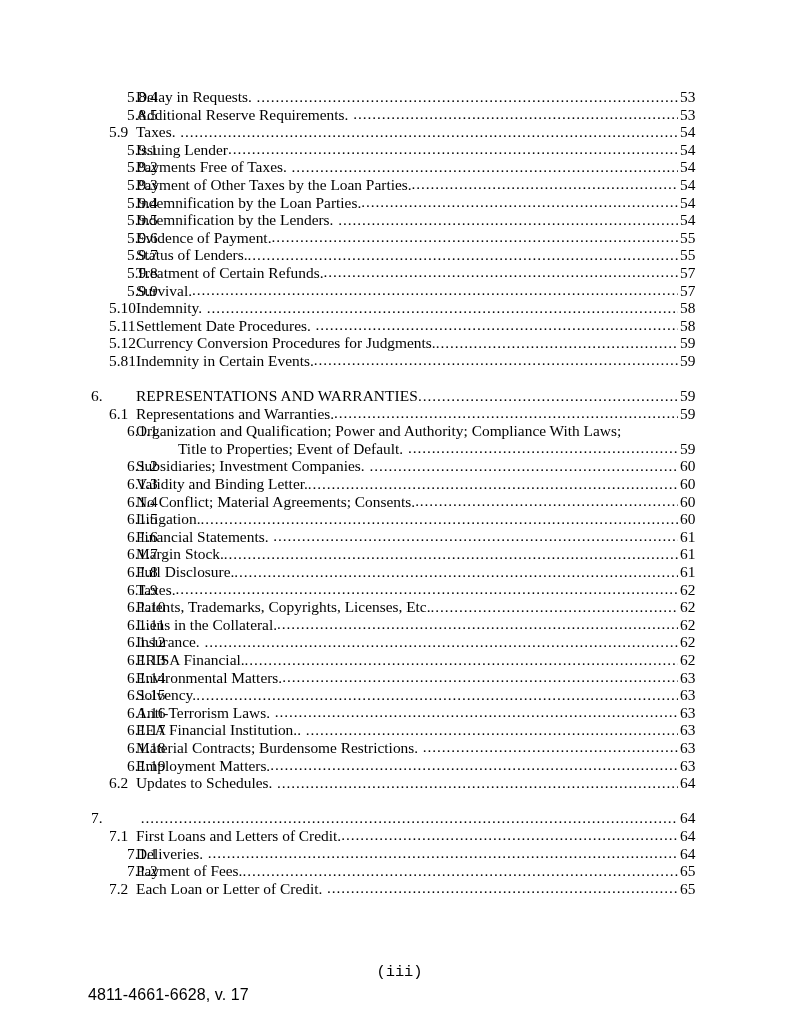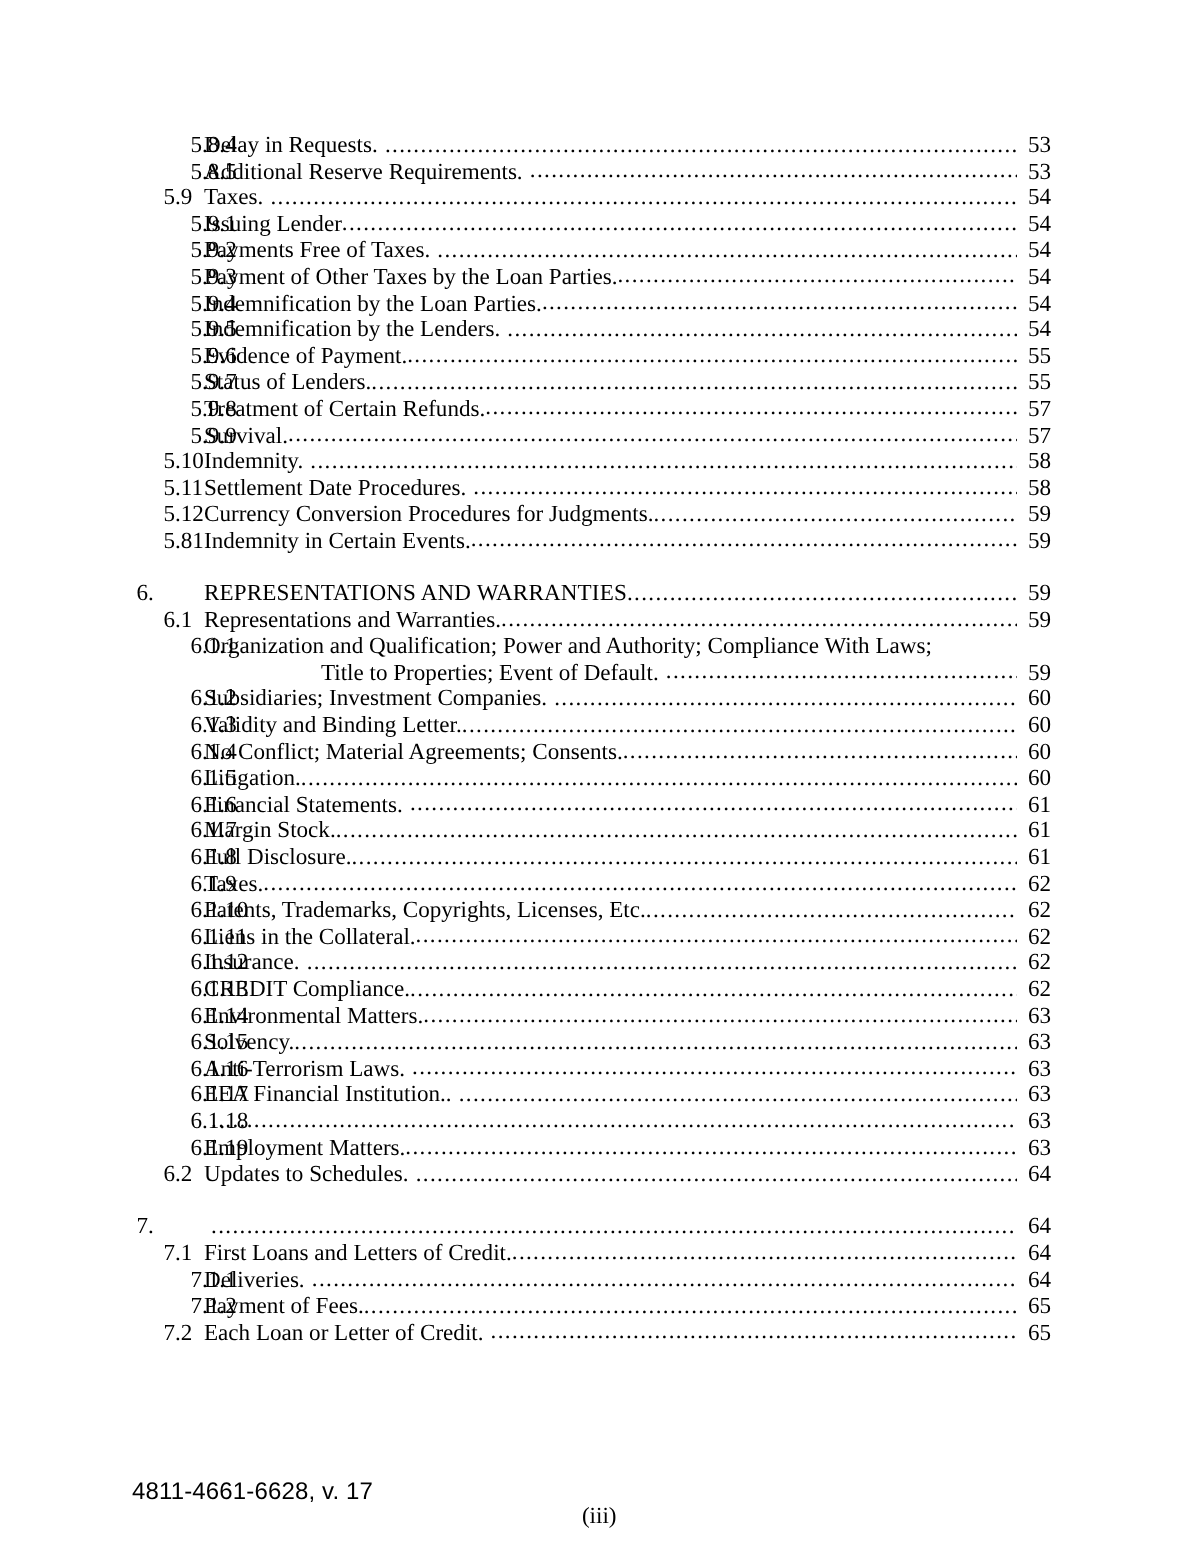--- a/index.html
+++ b/index.html
@@ -63,52 +63,50 @@
     overflow: hidden;
     white-space: nowrap;
     letter-spacing: 0.9px;
     font-size: 15.4px;
     position: relative;
     top: -0.5px;
   }
   .pageno {
     flex: 0 0 auto;
     width: 26px;
-    text-align: center;
+    text-align: left;
     margin-left: 2px;
     margin-right: 93px;
   }
   
   .lvl1 .num { width: 45px; }
   .lvl2 .num { width: 27px; }
   .lvl3 .num { width: 9px; }
 
   .caps { letter-spacing: 0.1px; }
 
   .cont-line {
     display: flex;
     align-items: baseline;
     font-size: 15.4px;
     line-height: 17.6px;
     height: 17.6px;
     white-space: nowrap;
     overflow: hidden;
-    margin-left: 36px;
   }
   .cont-line .cont-pad { flex: 0 0 auto; width: 178px; }
 
   .page-number {
     position: absolute;
     left: 0;
     top: 963px;
     width: 799px;
     text-align: center;
     font-size: 15.4px;
-    font-family: Liberation Serif, serif;
-    margin-top: 39px;
+    font-family: Liberation Mono, monospace;
   }
   .doc-id {
     position: absolute;
     left: 88px;
     top: 986px;
     font-family: "Liberation Sans", "DejaVu Sans", sans-serif;
     font-size: 16px;
     color: #000000;
     letter-spacing: 0.1px;
   }
@@ -361,21 +359,21 @@
         <span class="num">6.1.12</span>
         <span class="title-wrap">
           <span class="title">Insurance.</span>
           <span class="leader">&nbsp;...........................................................................................................................................</span>
         </span>
         <span class="pageno">62</span>
       </div>
       <div class="toc-entry lvl3">
         <span class="num">6.1.13</span>
         <span class="title-wrap">
-          <span class="title">CREDIT Compliance.</span>
+          <span class="title">ERISA Financial.</span>
           <span class="leader">...........................................................................................................................................</span>
         </span>
         <span class="pageno">62</span>
       </div>
       <div class="toc-entry lvl3">
         <span class="num">6.1.14</span>
         <span class="title-wrap">
           <span class="title">Environmental Matters.</span>
           <span class="leader">...........................................................................................................................................</span>
         </span>
@@ -401,20 +399,21 @@
         <span class="num">6.1.17</span>
         <span class="title-wrap">
           <span class="title">EEA Financial Institution..</span>
           <span class="leader">&nbsp;...........................................................................................................................................</span>
         </span>
         <span class="pageno">63</span>
       </div>
       <div class="toc-entry lvl3">
         <span class="num">6.1.18</span>
         <span class="title-wrap">
+          <span class="title">Material Contracts; Burdensome Restrictions.</span>
           <span class="leader">&nbsp;...........................................................................................................................................</span>
         </span>
         <span class="pageno">63</span>
       </div>
       <div class="toc-entry lvl3">
         <span class="num">6.1.19</span>
         <span class="title-wrap">
           <span class="title">Employment Matters.</span>
           <span class="leader">...........................................................................................................................................</span>
         </span>

